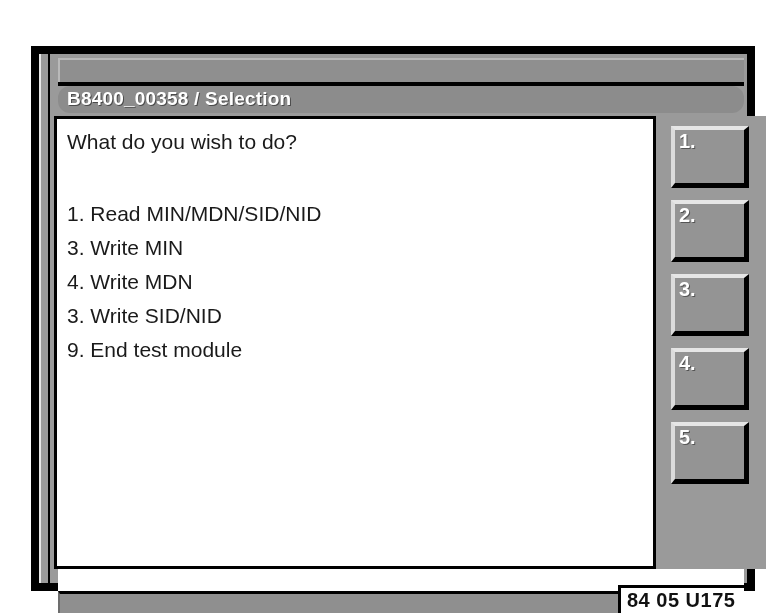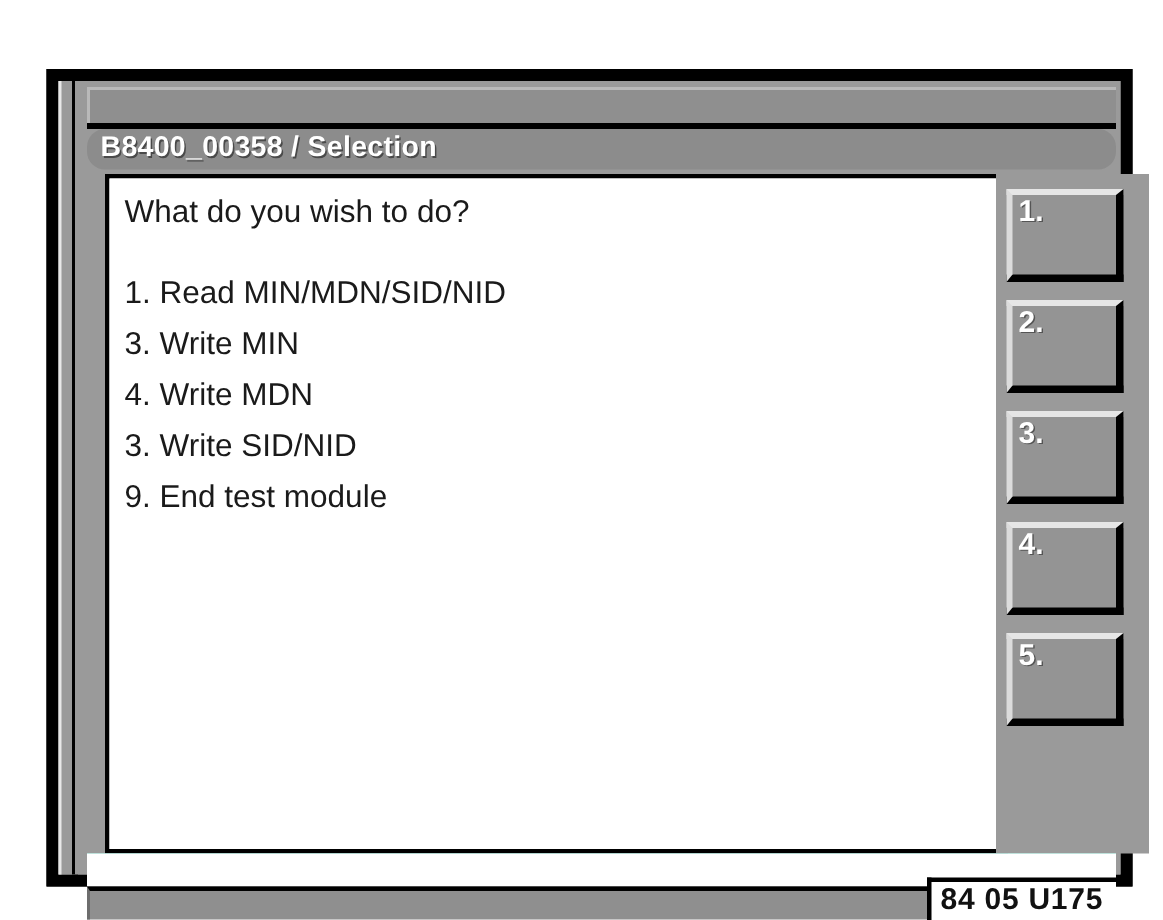--- a/index.html
+++ b/index.html
@@ -100,21 +100,21 @@
     font-weight: bold;
     color: #ffffff;
     letter-spacing: 0.2px;
     white-space: nowrap;
     text-shadow: 1px 1px 0 #4a4a4a;
   }
 
   
   #content-panel {
     position: absolute;
-    left: 18px;
+    left: 2px;
     top: 62px;
     width: 602px;
     height: 453px;
     background: #ffffff;
     border: 3px solid #000000;
     box-sizing: border-box;
   }
   #content-inner {
     position: absolute;
     left: 0;
@@ -125,21 +125,21 @@
     padding: 8px 0 0 10px;
     box-sizing: border-box;
   }
   .prompt-line {
     font-size: 21px;
     color: #1a1a1a;
     line-height: 30px;
     white-space: nowrap;
   }
   #menu-list {
-    margin-top: 22px;
+    margin-top: 40px;
   }
   .menu-item {
     font-size: 21px;
     color: #1a1a1a;
     line-height: 34px;
     white-space: nowrap;
   }
 
   
   #softkey-panel {

